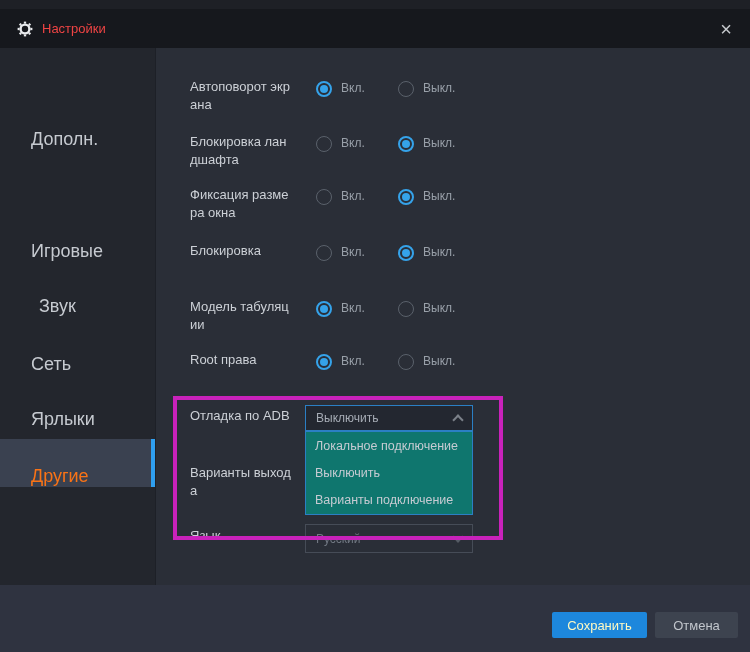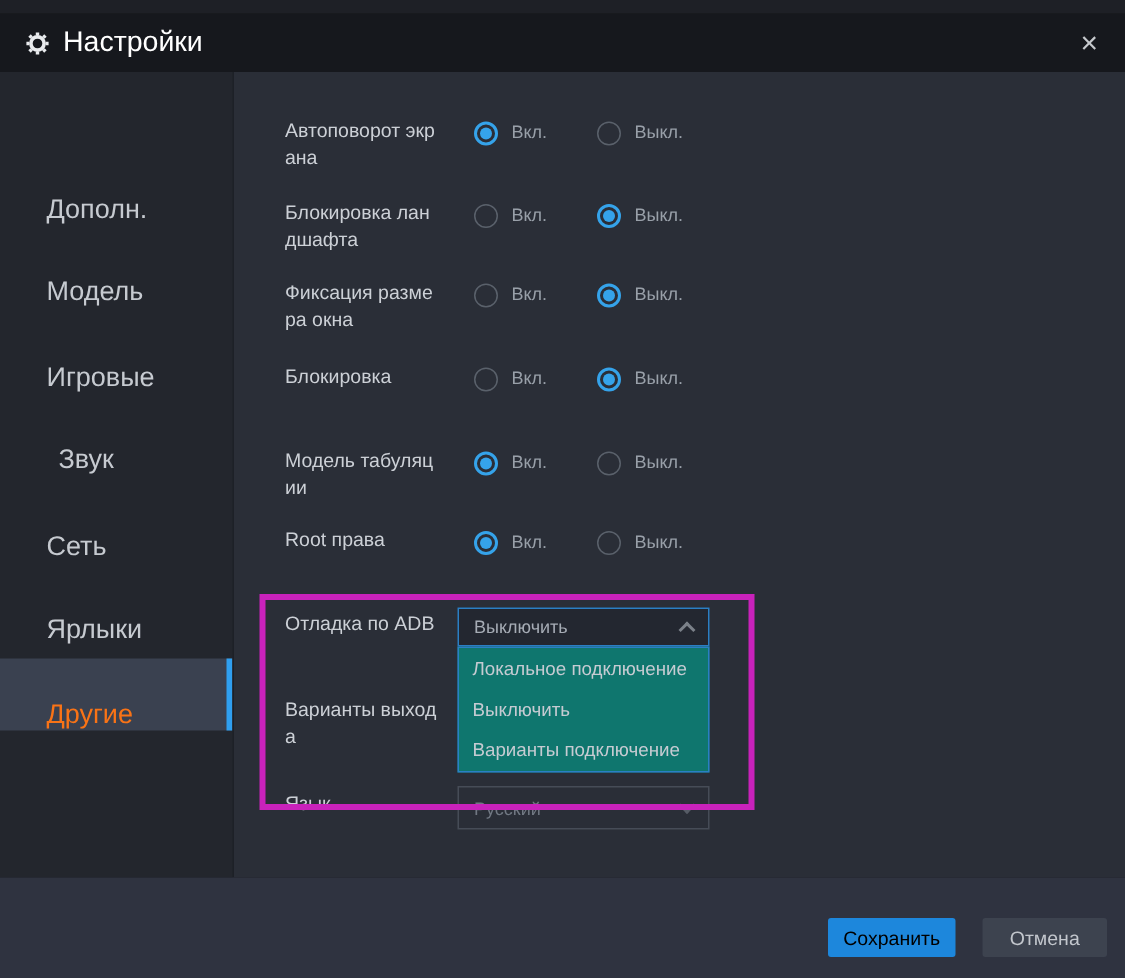--- a/index.html
+++ b/index.html
@@ -3,21 +3,21 @@
 <meta charset="utf-8">
 <style>
   html,body{margin:0;padding:0;background:#0d0e11;}
   #app{position:relative;width:750px;height:652px;overflow:hidden;
        font-family:"Liberation Sans","DejaVu Sans",sans-serif;background:#16181d;}
 
   .top-strip{position:absolute;left:0;top:0;width:100%;height:9px;background:#1e2026;}
   .titlebar{position:absolute;left:0;top:9px;width:100%;height:39px;background:#16181d;
             display:flex;align-items:center;}
   .gear{margin-left:17px;display:flex;align-items:center;}
-  .title{margin-left:9px;font-size:19px;color:#ffffff;}
+  .title{margin-left:9px;font-size:13px;color:#ef4444;}
   .close{position:absolute;right:8px;top:0;height:100%;display:flex;align-items:center;
          padding:0 10px;color:#c6c9cd;font-size:20px;line-height:1;cursor:pointer;}
 
   .sidebar{position:absolute;left:0;top:48px;width:155px;bottom:67px;background:#23262d;}
   .side-item{position:absolute;left:0;width:100%;height:48px;display:flex;align-items:flex-end;
              padding-left:31px;box-sizing:border-box;font-size:18px;color:#c6cad0;cursor:pointer;}
   .side-item.active{background:#3a4150;color:#f97316;border-right:4px solid #2f9ff0;}
 
   .content{position:absolute;left:155px;top:48px;right:0;bottom:67px;background:#2a2e37;
            border-left:1px solid #1d2027;}
@@ -50,21 +50,21 @@
   .opt{height:27px;line-height:27px;padding-left:9px;font-size:12.5px;color:#c6cbd2;
        white-space:nowrap;cursor:pointer;}
 
   .lang-box{position:absolute;left:149px;top:476px;width:168px;height:29px;box-sizing:border-box;
             border:1px solid #464c57;display:flex;align-items:center;padding:0 10px;}
   .lang-box .val{font-size:12px;color:#717883;flex:1;}
 
   .footer{position:absolute;left:0;bottom:0;width:100%;height:67px;background:#2f3340;}
   .btn{position:absolute;top:27px;height:26px;border:none;border-radius:2px;font-size:13px;
        font-family:inherit;cursor:pointer;}
-  .btn.save{left:552px;width:85px;background:#1d87dc;color:#000000;}
+  .btn.save{left:552px;width:95px;background:#1d87dc;color:#fef9c3;}
   .btn.cancel{left:655px;width:83px;background:#3d434f;color:#c2c6cc;}
 
   .annotation{position:absolute;left:173px;top:396px;width:330px;height:144px;
               border:4px solid #c922bb;box-sizing:border-box;pointer-events:none;z-index:60;}
 </style>
 </head>
 <body>
 
 <div id="app">
   <div class="top-strip"></div>
@@ -86,23 +86,20 @@
       </svg>
     </span>
     <span class="title">Настройки</span>
     <span class="close">×</span>
   </div>
 
   <div class="sidebar">
       <div class="side-item" style="top: 54px;">
         <span>Дополн.</span>
       </div>
-      <div class="side-item" style="top: 109px;">
-        <span>Модель</span>
-      </div>
       <div class="side-item" style="top: 166px;">
         <span>Игровые</span>
       </div>
       <div class="side-item" style="top: 221px; padding-left: 39px;">
         <span>Звук</span>
       </div>
       <div class="side-item" style="top: 279px;">
         <span>Сеть</span>
       </div>
       <div class="side-item" style="top: 334px;">

